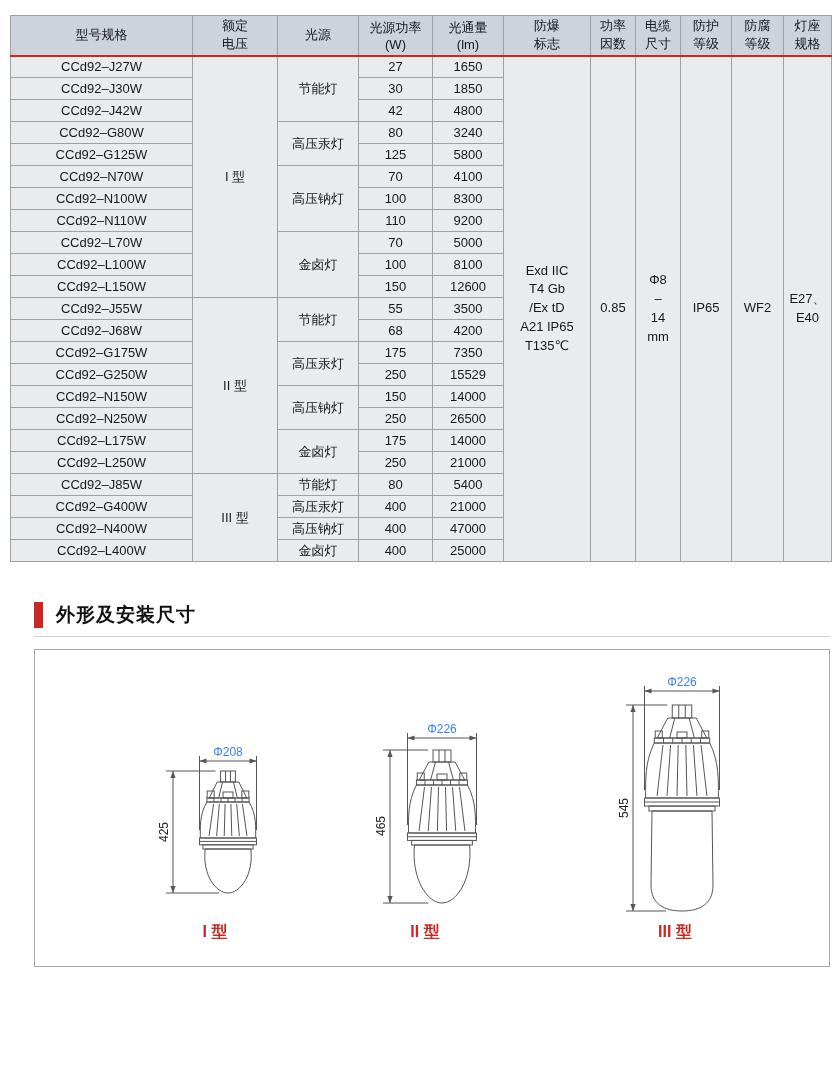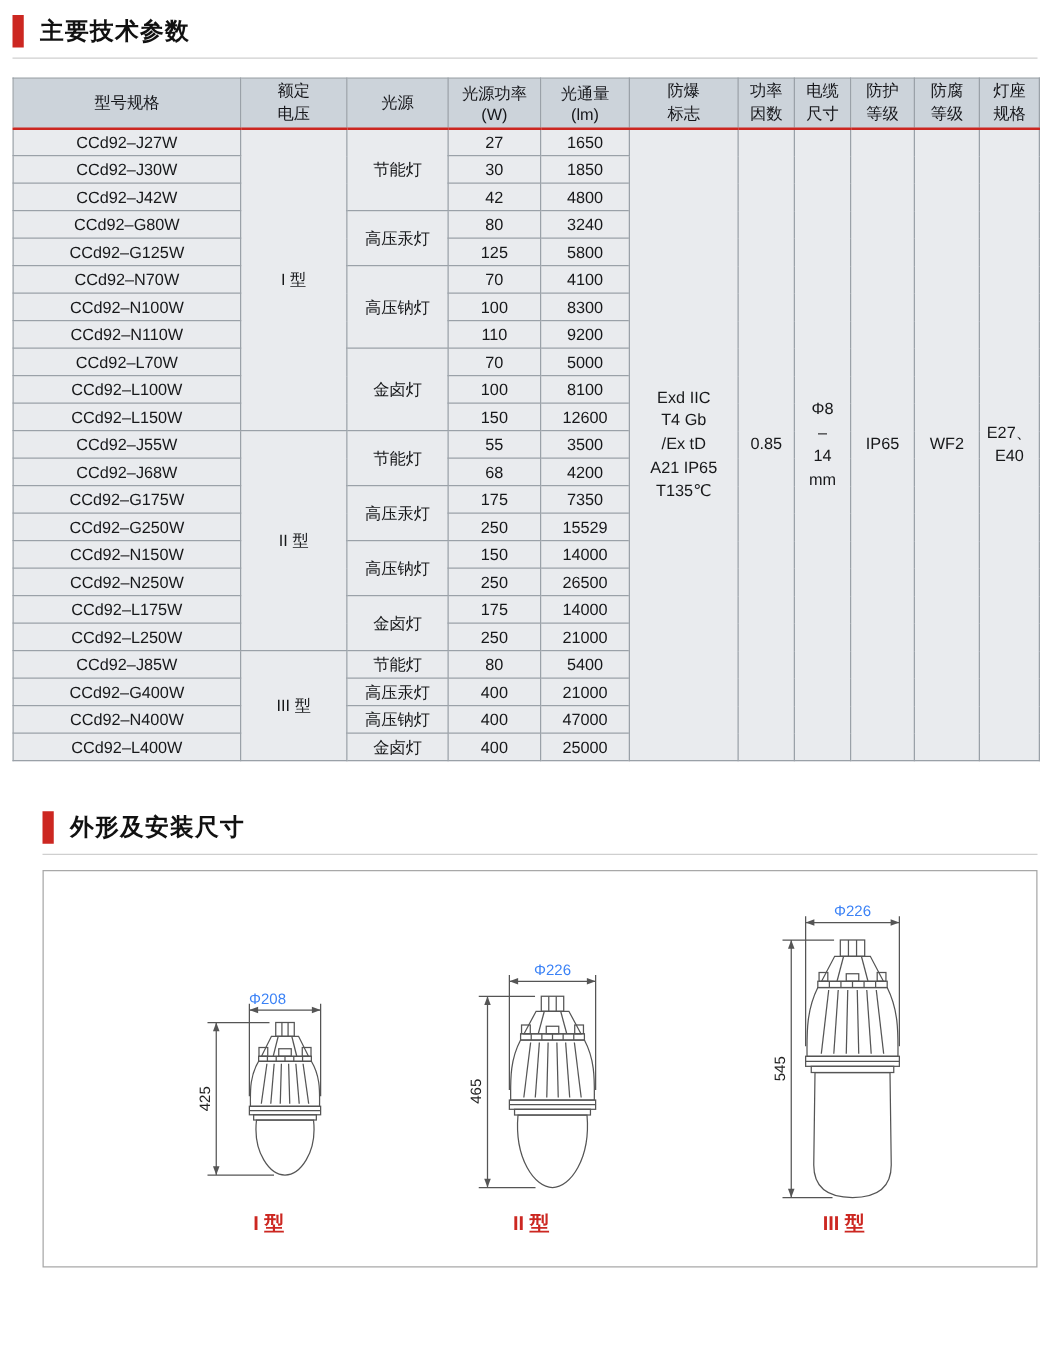--- a/index.html
+++ b/index.html
@@ -21,24 +21,20 @@
   .panel svg *{ fill:none; }
   .panel svg .f{ fill:#555; stroke:none; }
   .dim-label{ position:absolute; transform:translateX(-50%); font-size:12px; color:#3b82f6; white-space:nowrap; }
   .h-label{ position:absolute; transform:translate(-50%,-50%) rotate(-90deg); font-size:12px; color:#222; white-space:nowrap; }
   .type-label{ position:absolute; transform:translateX(-50%); font-size:16px; font-weight:700; color:var(--accent); white-space:nowrap; }
 </style>
 </head>
 <body>
 
 <section>
-  <div class="sec-head">
-    <span class="red-bar"></span>
-    <h1 class="sec-title">主要技术参数</h1>
-  </div>
   <table id="spec-table">
       <colgroup>
         <col style="width: 182px;">
         <col style="width: 85px;">
         <col style="width: 81px;">
         <col style="width: 74px;">
         <col style="width: 71px;">
         <col style="width: 87px;">
         <col style="width: 45px;">
         <col style="width: 45px;">
@@ -333,21 +329,21 @@
         <line x1="103.19428571428571" y1="72" x2="102.01142857142857" y2="123"></line>
         <line x1="110.80571428571429" y1="72" x2="111.98857142857143" y2="123"></line>
         <line x1="118.41714285714286" y1="72" x2="121.96571428571428" y2="123"></line>
         <line x1="126.02857142857142" y1="72" x2="131.94285714285715" y2="123"></line>
         <rect x="69.5" y="125" width="75" height="8.06"></rect>
         <line x1="69.5" y1="129.03" x2="144.5" y2="129.03"></line>
         <rect x="74" y="133.06" width="66" height="4.94"></rect>
         <path d="M 77 138 L 76 212 C 76 231 89 238 107 238 C 125 238 138 231 138 212 L 137 138 Z"></path>
       </svg>
 
-    <div class="dim-label" style="left:179px; top:95px;">Φ208</div>
+    <div class="dim-label" style="left:193px; top:95px;">Φ208</div>
     <div class="dim-label" style="left:407px; top:72px;">Φ226</div>
     <div class="dim-label" style="left:647px; top:25px;">Φ226</div>
 
     <div class="h-label" style="left:129px; top:182px;">425</div>
     <div class="h-label" style="left:346px; top:176px;">465</div>
     <div class="h-label" style="left:589px; top:158px;">545</div>
 
     <div class="type-label" style="left:180px; top:272px;">I 型</div>
     <div class="type-label" style="left:390px; top:272px;">II 型</div>
     <div class="type-label" style="left:640px; top:272px;">III 型</div>

